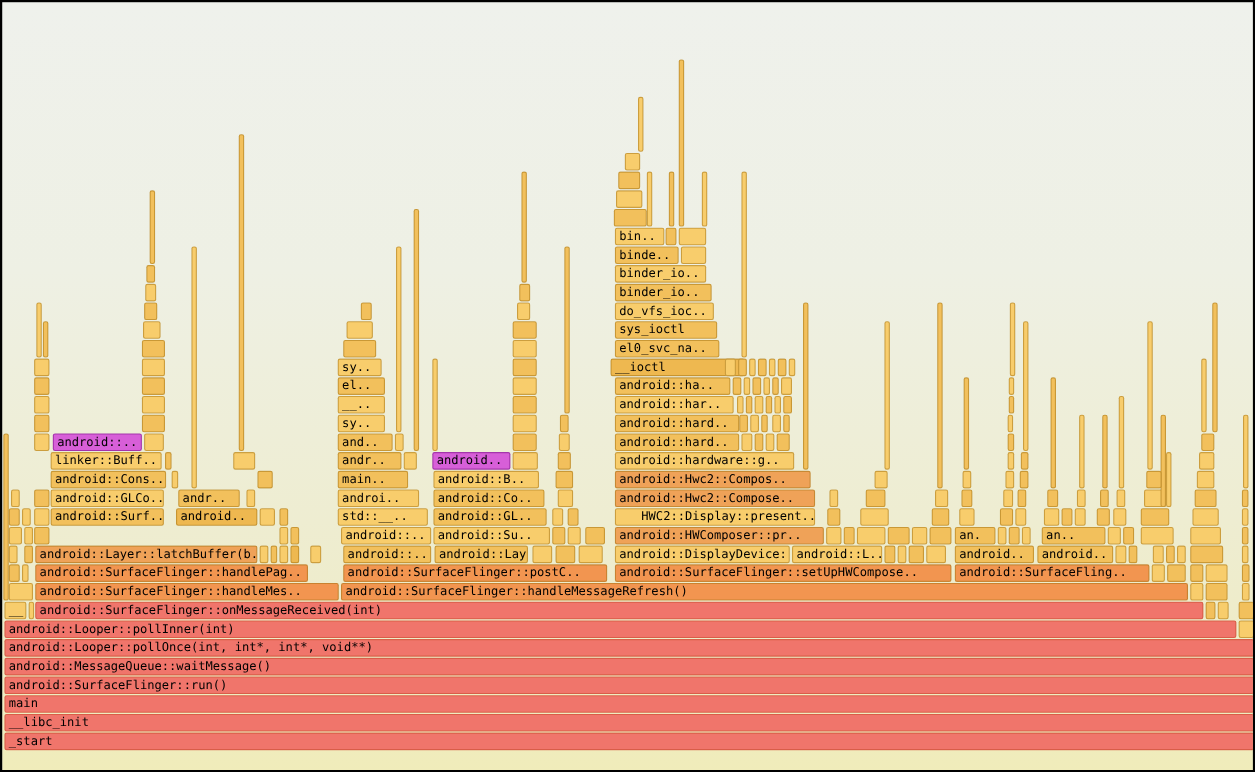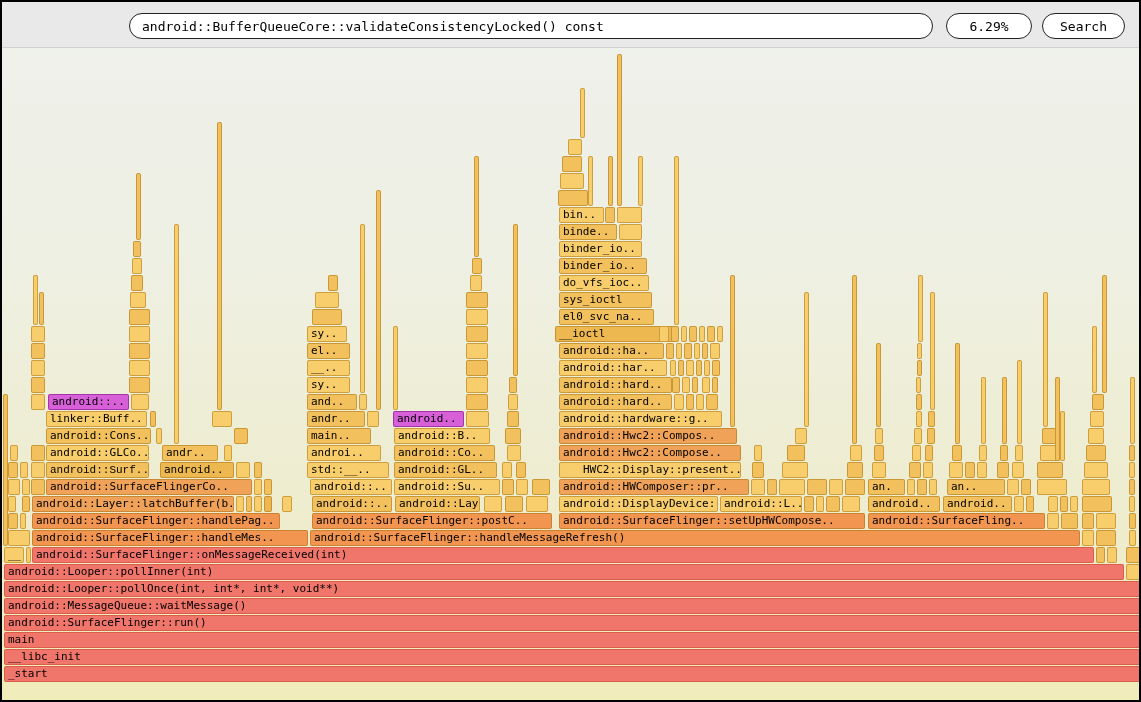--- a/index.html
+++ b/index.html
@@ -109,21 +109,20 @@
       <div class="frame c-y1" style="left: 1012px; width: 10px; top: 494px; height: 16px;"></div>
       <div class="frame c-y2" style="left: 1024px; width: 8px; top: 494px; height: 16px;"></div>
       <div class="frame c-y1" style="left: 1046px; width: 10px; top: 494px; height: 16px;"></div>
       <div class="frame c-y2" style="left: 1058px; width: 8px; top: 494px; height: 16px;"></div>
       <div class="frame c-y1" style="left: 1068px; width: 8px; top: 494px; height: 16px;"></div>
       <div class="frame c-y2" style="left: 1080px; width: 30px; top: 494px; height: 16px;"></div>
       <div class="frame c-y1" style="left: 1127px; width: 6px; top: 494px; height: 16px;"></div>
       <div class="frame c-y1" style="left: 6px; width: 12px; top: 477px; height: 16px;"></div>
       <div class="frame c-y1" style="left: 20px; width: 8px; top: 477px; height: 16px;"></div>
       <div class="frame c-y2" style="left: 29px; width: 14px; top: 477px; height: 16px;"></div>
-      <div class="frame c-o2" style="left: 44px; width: 206px; top: 477px; height: 16px;">android::SurfaceFlingerCo..</div>
       <div class="frame c-y1" style="left: 252px; width: 8px; top: 477px; height: 16px;"></div>
       <div class="frame c-y2" style="left: 262px; width: 8px; top: 477px; height: 16px;"></div>
       <div class="frame c-y1" style="left: 308px; width: 82px; top: 477px; height: 16px;">android::..</div>
       <div class="frame c-y1" style="left: 392px; width: 106px; top: 477px; height: 16px;">android::Su..</div>
       <div class="frame c-y2" style="left: 500px; width: 12px; top: 477px; height: 16px;"></div>
       <div class="frame c-y1" style="left: 514px; width: 12px; top: 477px; height: 16px;"></div>
       <div class="frame c-y2" style="left: 530px; width: 18px; top: 477px; height: 16px;"></div>
       <div class="frame c-o2" style="left: 557px; width: 190px; top: 477px; height: 16px;">android::HWComposer::pr..</div>
       <div class="frame c-y1" style="left: 749px; width: 14px; top: 477px; height: 16px;"></div>
       <div class="frame c-y2" style="left: 765px; width: 10px; top: 477px; height: 16px;"></div>
@@ -137,21 +136,21 @@
       <div class="frame c-y1" style="left: 927px; width: 8px; top: 477px; height: 16px;"></div>
       <div class="frame c-y2" style="left: 945px; width: 58px; top: 477px; height: 16px;">an..</div>
       <div class="frame c-y1" style="left: 1005px; width: 12px; top: 477px; height: 16px;"></div>
       <div class="frame c-y2" style="left: 1019px; width: 10px; top: 477px; height: 16px;"></div>
       <div class="frame c-y1" style="left: 1035px; width: 30px; top: 477px; height: 16px;"></div>
       <div class="frame c-y1" style="left: 1080px; width: 28px; top: 477px; height: 16px;"></div>
       <div class="frame c-y2" style="left: 1127px; width: 6px; top: 477px; height: 16px;"></div>
       <div class="frame c-y2" style="left: 6px; width: 10px; top: 460px; height: 16px;"></div>
       <div class="frame c-y1" style="left: 18px; width: 8px; top: 460px; height: 16px;"></div>
       <div class="frame c-y1" style="left: 29px; width: 14px; top: 460px; height: 16px;"></div>
-      <div class="frame c-y2" style="left: 44px; width: 103px; top: 460px; height: 16px; font-family: Liberation Mono, monospace;">android::Surf..</div>
+      <div class="frame c-y2" style="left: 44px; width: 103px; top: 460px; height: 16px;">android::Surf..</div>
       <div class="frame c-y3" style="left: 158px; width: 74px; top: 460px; height: 16px;">android..</div>
       <div class="frame c-y1" style="left: 234px; width: 14px; top: 460px; height: 16px;"></div>
       <div class="frame c-y2" style="left: 252px; width: 8px; top: 460px; height: 16px;"></div>
       <div class="frame c-y1" style="left: 305px; width: 82px; top: 460px; height: 16px;">std::__..</div>
       <div class="frame c-y2" style="left: 392px; width: 103px; top: 460px; height: 16px;">android::GL..</div>
       <div class="frame c-y1" style="left: 500px; width: 10px; top: 460px; height: 16px;"></div>
       <div class="frame c-y2" style="left: 514px; width: 10px; top: 460px; height: 16px;"></div>
       <div class="frame c-y1" style="left: 557px; width: 182px; top: 460px; height: 16px; padding-left: 23px;">HWC2::Display::present..</div>
       <div class="frame c-y2" style="left: 750px; width: 12px; top: 460px; height: 16px;"></div>
       <div class="frame c-y1" style="left: 780px; width: 26px; top: 460px; height: 16px;"></div>
@@ -328,18 +327,13 @@
       <div class="frame c-y2" style="left: 556px; width: 30px; top: 188px; height: 16px;"></div>
       <div class="frame c-y1" style="left: 586px; width: 3px; top: 154px; height: 50px;"></div>
       <div class="frame c-y2" style="left: 606px; width: 3px; top: 154px; height: 50px;"></div>
       <div class="frame c-y2" style="left: 615px; width: 3px; top: 52px; height: 152px;"></div>
       <div class="frame c-y1" style="left: 636px; width: 3px; top: 154px; height: 50px;"></div>
       <div class="frame c-y1" style="left: 558px; width: 24px; top: 171px; height: 16px;"></div>
       <div class="frame c-y2" style="left: 560px; width: 20px; top: 154px; height: 16px;"></div>
       <div class="frame c-y1" style="left: 566px; width: 14px; top: 137px; height: 16px;"></div>
       <div class="frame c-y1" style="left: 578px; width: 3px; top: 86px; height: 50px;"></div>
     </div>
-  <div class="topbar">
-    <input class="searchbox" value="android::BufferQueueCore::validateConsistencyLocked() const" style="">
-    <div class="pillbtn" id="pctbtn">6.29%</div>
-    <div class="pillbtn" id="searchbtn">Search</div>
-  </div>
 </div>
 
 </body></html>

